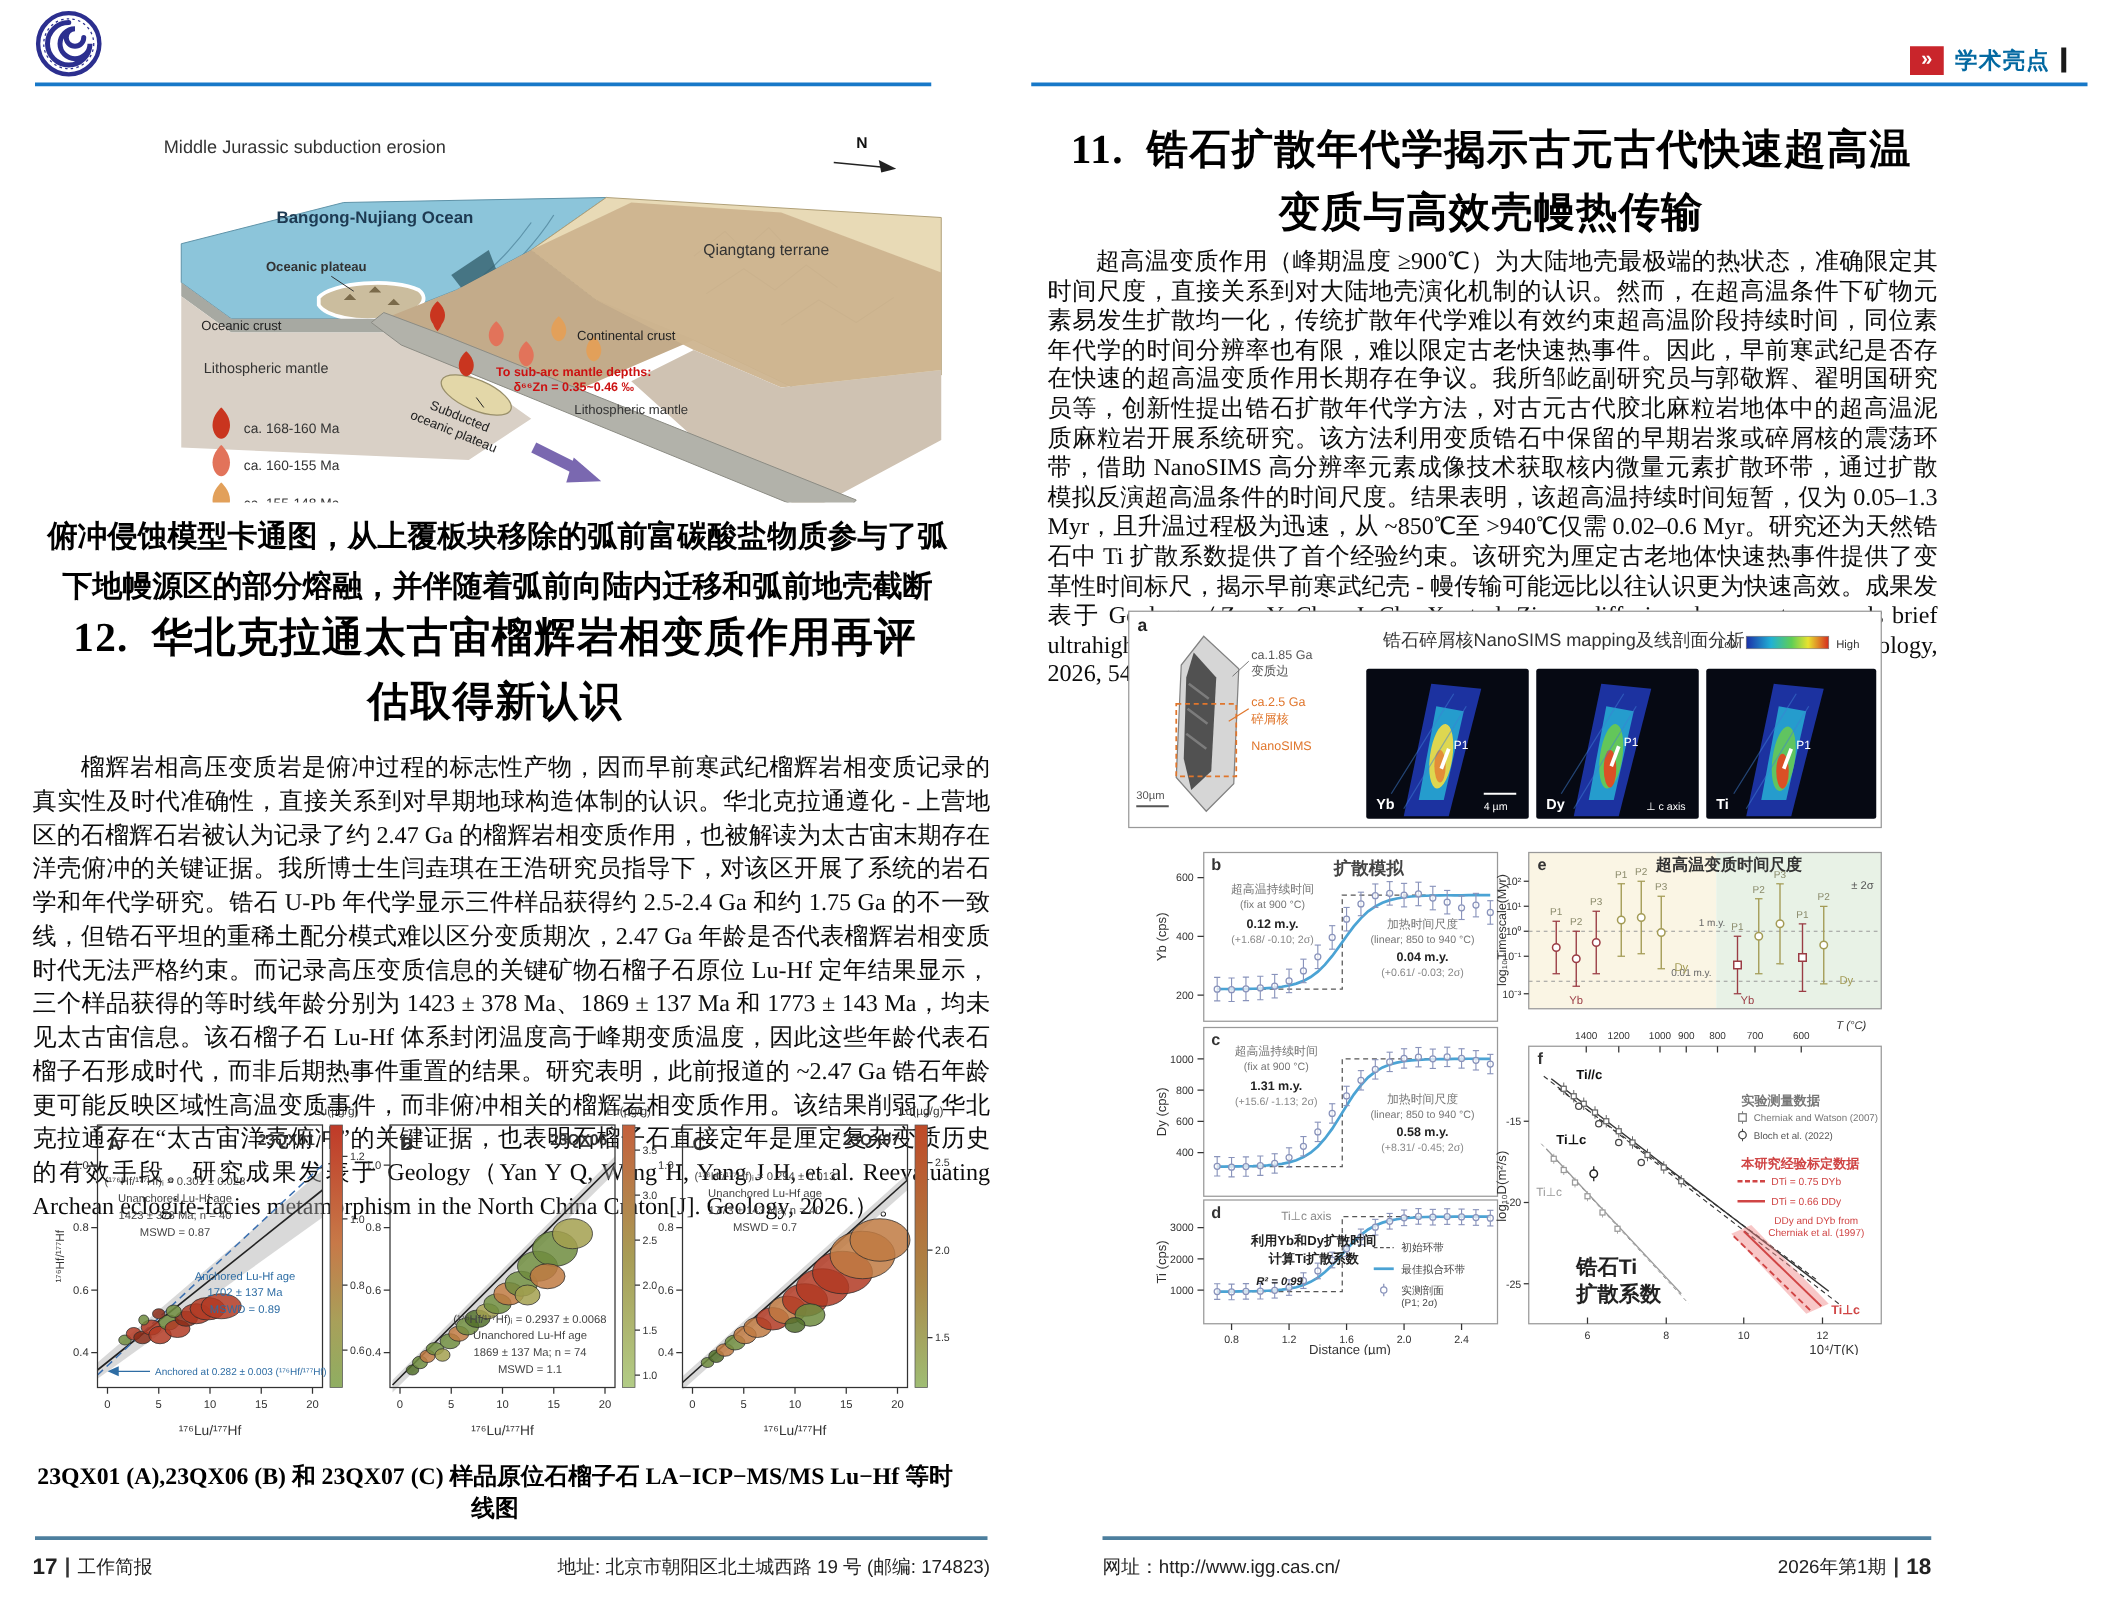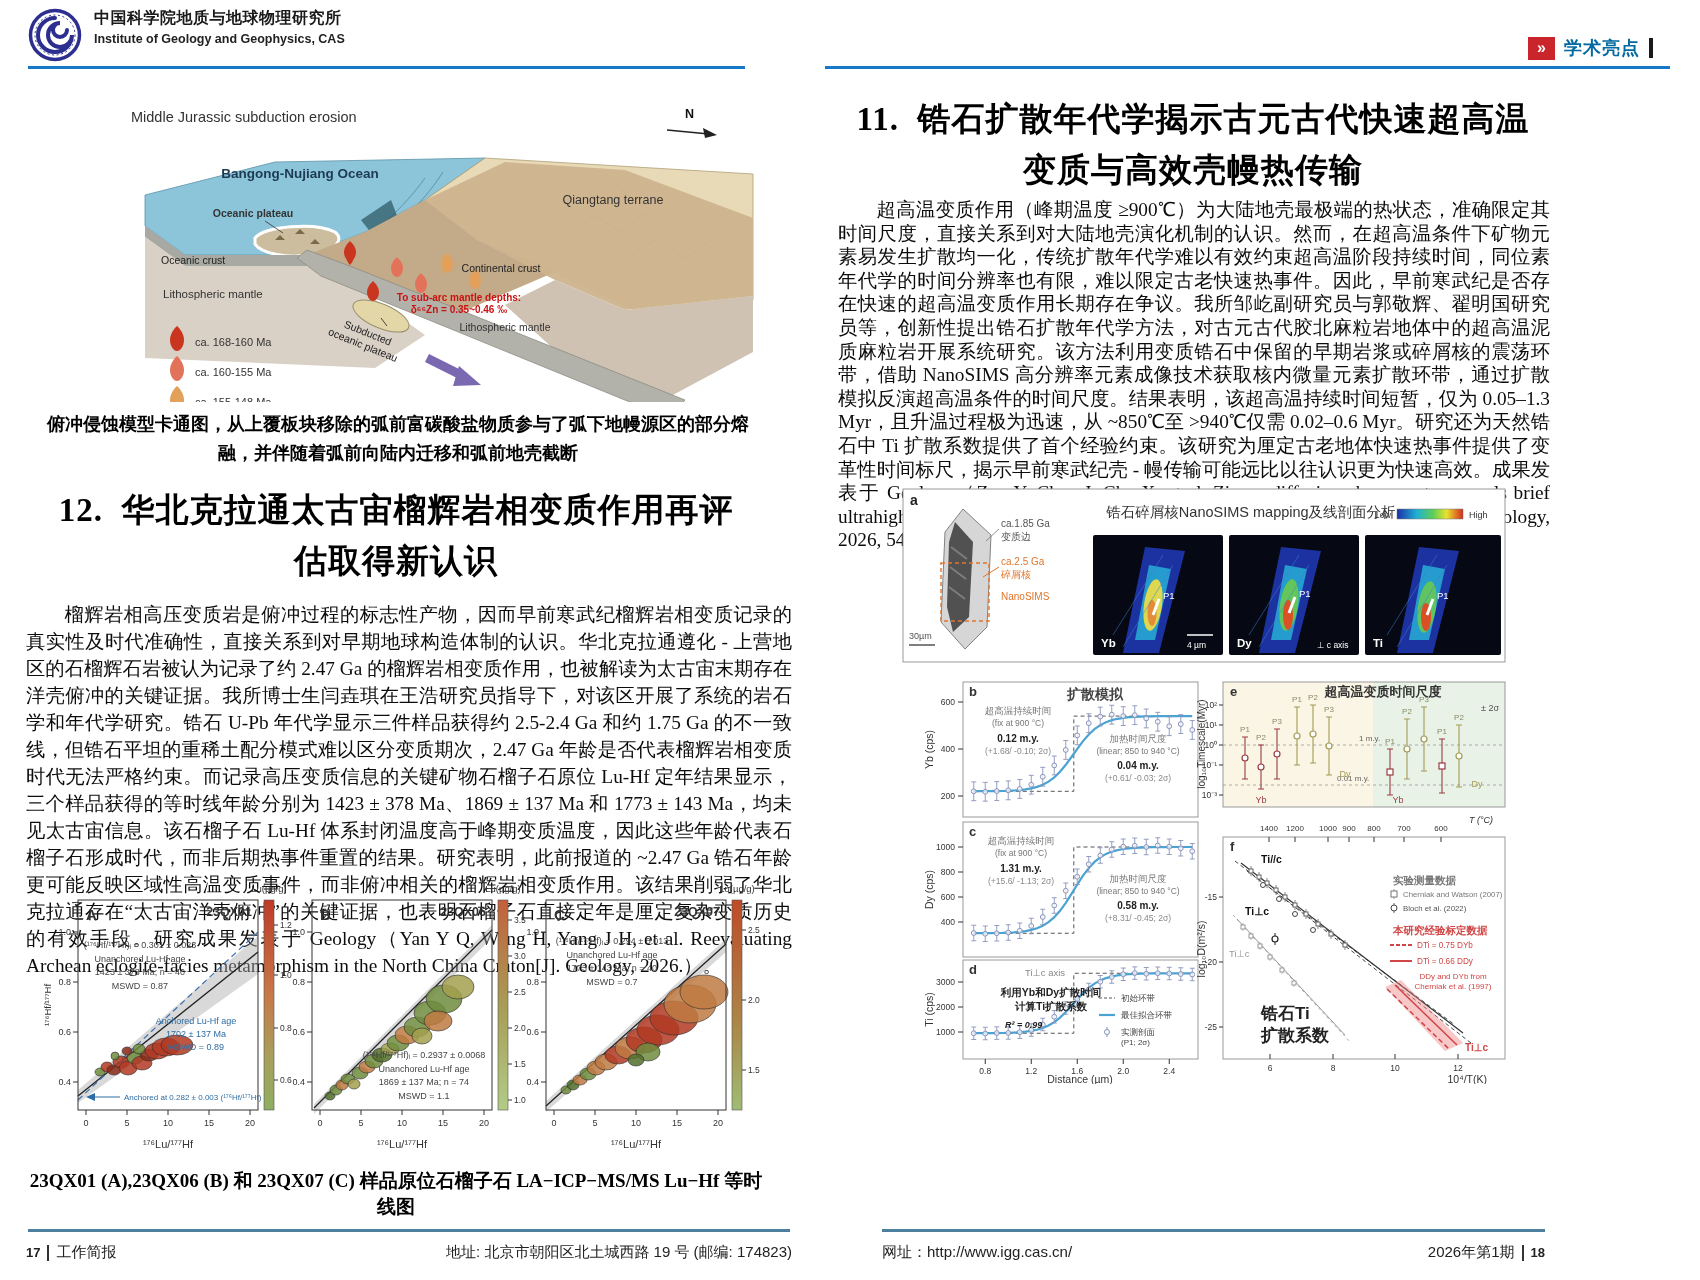--- a/index.html
+++ b/index.html
@@ -17,40 +17,36 @@
   .badge-label{font-size:18px;font-weight:700;color:#0369a1;letter-spacing:1px;}
   .badge-bar{width:4px;height:20px;background:#1a1a1a;}
   
   .sec-title{font-weight:700;font-size:33px;letter-spacing:1px;text-align:center;color:#000;white-space:nowrap;}
   .body-p{font-size:19.3px;text-align:justify;text-indent:2em;color:#0c0c0c;}
   .cap{font-weight:600;text-align:center;color:#000;}
   
   .foot-row{display:flex;justify-content:space-between;align-items:center;
             font-family:"Liberation Sans",sans-serif;font-size:15px;color:#222;}
   .foot-left{display:flex;align-items:center;gap:7px;}
-  .foot-pageno{font-weight:700;font-size:13px;}
+  .foot-pageno{font-weight:700;font-size:18px;}
   .foot-bar{width:2px;height:16px;background:#333;}
   svg text{font-family:"Liberation Sans",sans-serif;}
   .pbox{fill:#fff;stroke:#999;stroke-width:1;}
 </style>
 </head>
 <body>
 
 <div class="sheet">
 
   <div class="abs" style="left:28px;top:8px;display:flex;gap:12px;">
     <svg width="54" height="54" viewBox="0 0 54 54">
       <circle cx="27" cy="27" r="24.5" fill="#fff" stroke="#2c2f8f" stroke-width="3.5"></circle>
       <circle cx="27" cy="27" r="20" fill="none" stroke="#2c2f8f" stroke-width="1" stroke-dasharray="2,2.6"></circle>
       <path d="M27,10 A17,17 0 1 0 44,27 A12,12 0 1 1 32,15 A7,7 0 1 0 39,22" fill="none" stroke="#2c2f8f" stroke-width="4" stroke-linecap="round"></path>
     </svg>
-    <div>
-      <div class="org-cn">中国科学院地质与地球物理研究所</div>
-      <div class="org-en">Institute of Geology and Geophysics, CAS</div>
-    </div>
   </div>
   <div class="abs rule-blue" style="left:28px;top:66px;width:717px;"></div>
 
   <svg id="fig1" class="abs" style="left:125px;top:100px;" width="635" height="302" viewBox="0 0 635 302">
     <text x="6" y="22" font-size="14.5" fill="#333">Middle Jurassic subduction erosion</text>
     <text x="560" y="18" font-size="12.5" font-weight="700" fill="#111">N</text>
     <line x1="542" y1="30" x2="584" y2="34" stroke="#222" stroke-width="1.4"></line>
     <polygon points="592,35 578,28 580,38" fill="#222"></polygon>
 
     <polygon points="20,95 150,62 360,58 300,100 240,132 182,155 60,155 20,126" fill="#8cc5da" stroke="#5f93a8" stroke-width="0.8"></polygon>
@@ -102,21 +98,21 @@
     <g>
       <path d="M45,240 c0,-8 7,-14 7,-14 c0,0 7,6 7,14 c0,6 -3.5,11 -7,11 c-3.5,0 -7,-5 -7,-11 Z" fill="#c9351f"></path>
       <path d="M45,270 c0,-8 7,-14 7,-14 c0,0 7,6 7,14 c0,6 -3.5,11 -7,11 c-3.5,0 -7,-5 -7,-11 Z" fill="#e2735a"></path>
       <path d="M45,300 c0,-8 7,-14 7,-14 c0,0 7,6 7,14 c0,6 -3.5,11 -7,11 c-3.5,0 -7,-5 -7,-11 Z" fill="#e2a05a"></path>
       <text x="70" y="246" font-size="11" fill="#333">ca. 168-160 Ma</text>
       <text x="70" y="276" font-size="11" fill="#333">ca. 160-155 Ma</text>
       <text x="70" y="306" font-size="11" fill="#333">ca. 155-148 Ma</text>
     </g>
   </svg>
 
-  <div class="abs cap" style="left:30px;top:410px;width:736px;font-size:18px;line-height:29px;">俯冲侵蚀模型卡通图，从上覆板块移除的弧前富碳酸盐物质参与了弧下地幔源区的部分熔融，并伴随着弧前向陆内迁移和弧前地壳截断</div>
+  <div class="abs cap" style="left:30px;top:410px;width:736px;font-size:24px;line-height:40px;">俯冲侵蚀模型卡通图，从上覆板块移除的弧前富碳酸盐物质参与了弧下地幔源区的部分熔融，并伴随着弧前向陆内迁移和弧前地壳截断</div>
 
   <div class="abs sec-title" style="left:25px;top:488px;width:742px;"><span>12.</span>&nbsp;&nbsp;<span>华北克拉通太古宙榴辉岩相变质作用再评</span></div>
   <div class="abs sec-title" style="left:25px;top:539px;width:742px;">估取得新认识</div>
 
   <div class="abs body-p" style="left:26px;top:601px;width:766px;line-height:27px;">榴辉岩相高压变质岩是俯冲过程的标志性产物，因而早前寒武纪榴辉岩相变质记录的真实性及时代准确性，直接关系到对早期地球构造体制的认识。华北克拉通遵化 - 上营地区的石榴辉石岩被认为记录了约 2.47 Ga 的榴辉岩相变质作用，也被解读为太古宙末期存在洋壳俯冲的关键证据。我所博士生闫垚琪在王浩研究员指导下，对该区开展了系统的岩石学和年代学研究。锆石 U-Pb 年代学显示三件样品获得约 2.5-2.4 Ga 和约 1.75 Ga 的不一致线，但锆石平坦的重稀土配分模式难以区分变质期次，2.47 Ga 年龄是否代表榴辉岩相变质时代无法严格约束。而记录高压变质信息的关键矿物石榴子石原位 Lu-Hf 定年结果显示，三个样品获得的等时线年龄分别为 1423 ± 378 Ma、1869 ± 137 Ma 和 1773 ± 143 Ma，均未见太古宙信息。该石榴子石 Lu-Hf 体系封闭温度高于峰期变质温度，因此这些年龄代表石榴子石形成时代，而非后期热事件重置的结果。研究表明，此前报道的 ~2.47 Ga 锆石年龄更可能反映区域性高温变质事件，而非俯冲相关的榴辉岩相变质作用。该结果削弱了华北克拉通存在“太古宙洋壳俯冲”的关键证据，也表明石榴子石直接定年是厘定复杂变质历史的有效手段。研究成果发表于 Geology（Yan Y Q, Wang H, Yang J H, et al. Reevaluating Archean eclogite-facies metamorphism in the North China Craton[J]. Geology, 2026.）。</div>
 
   <svg id="fig2" class="abs" style="left:40px;top:874px;" width="736" height="292" viewBox="0 0 736 292">
     <defs>
       <linearGradient id="gA" x1="0" y1="0" x2="0" y2="1">
         <stop offset="0" stop-color="#bf3a28"></stop>

